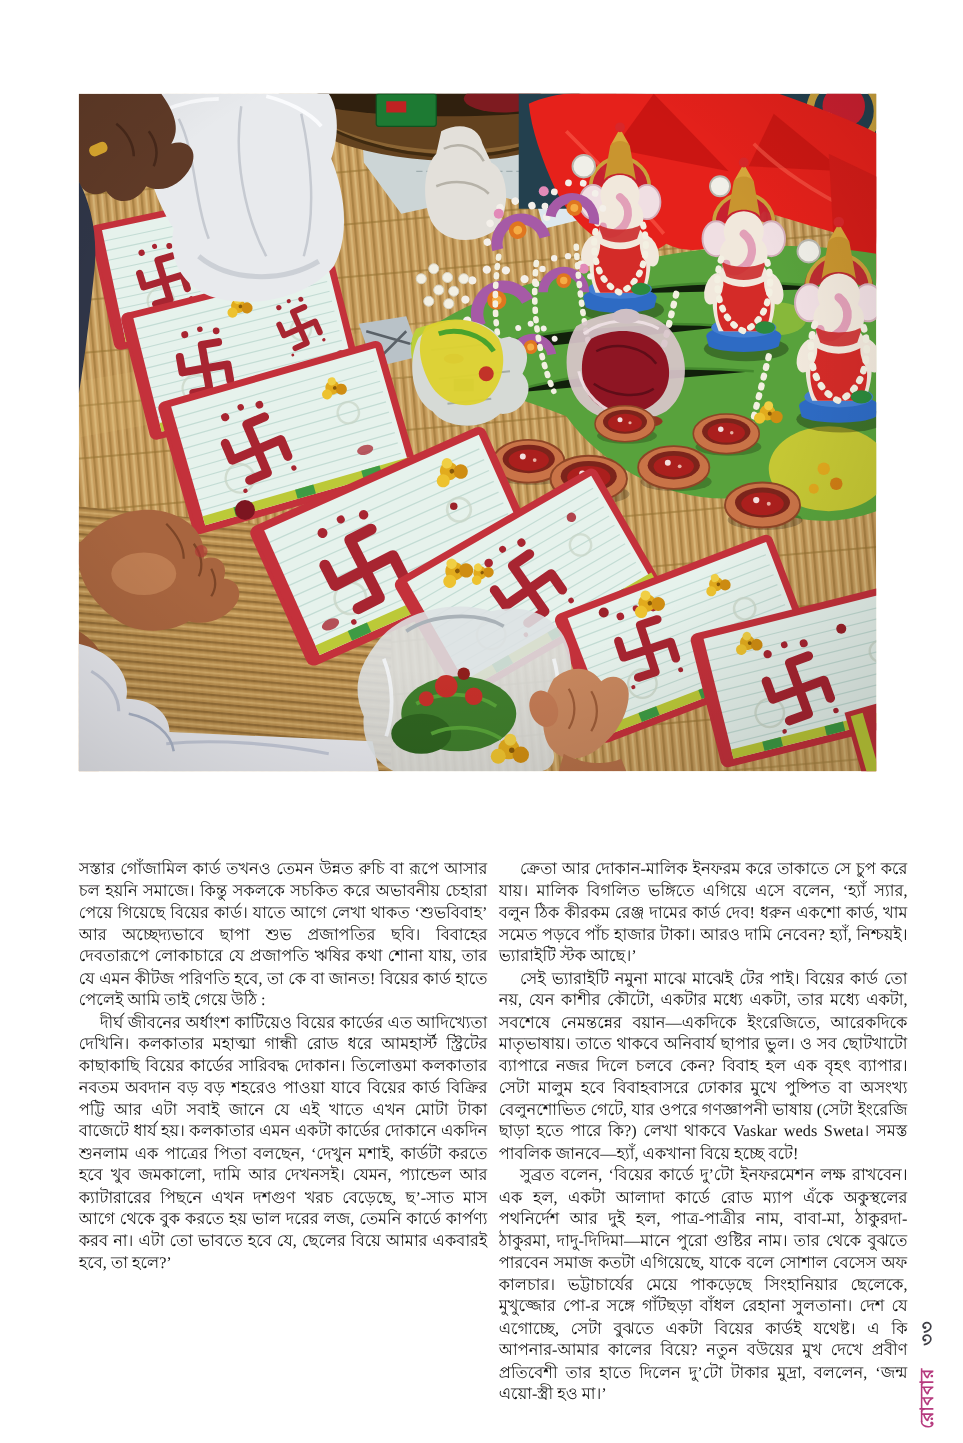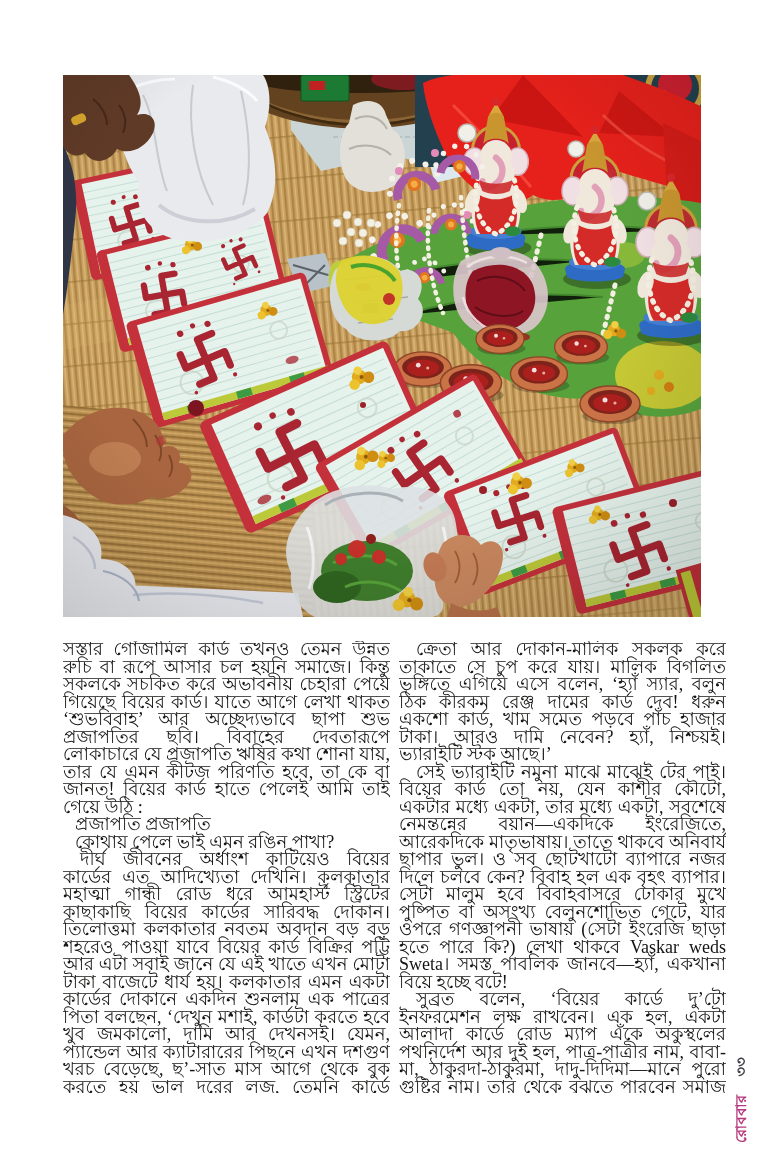--- a/index.html
+++ b/index.html
@@ -10,21 +10,21 @@
   .photo{
     position:absolute;left:63px;top:75px;width:638px;height:542px;margin:0;
   }
   .photo svg{display:block;width:100%;height:100%;}
   .columns{
     position:absolute;left:63px;top:641px;width:663px;height:452px;
     display:flex;gap:9px;
   }
   .col{
     width:327px;height:100%;overflow:hidden;
-    font-size:18px;line-height:17.5px;text-align:justify;color:#151413;
+    font-size:13px;line-height:17.5px;text-align:justify;color:#151413;margin-top:45px;
   }
   .col p{margin:0;text-indent:17px;}
   .col p.flush{text-indent:0;}
   .verse{padding-left:12px;}
   .verse .vline{text-align:left;}
   .folio{
     position:absolute;left:667px;top:1057px;width:150px;height:22px;
     transform:rotate(-90deg);display:flex;align-items:center;
     font-weight:bold;font-size:14.5px;letter-spacing:.5px;white-space:nowrap;
   }
@@ -367,28 +367,24 @@
         <rect x="-4" y="-24" width="10" height="48" fill="#bcc938"></rect>
       </g>
 
       <rect width="638" height="542" fill="url(#vig)"></rect>
     </svg>
   </figure>
 
   <div class="columns">
     <div class="col">
       <p class="flush">সস্তার গোঁজামিল কার্ড তখনও তেমন উন্নত রুচি বা রূপে আসার চল হয়নি সমাজে। কিন্তু সকলকে সচকিত করে অভাবনীয় চেহারা পেয়ে গিয়েছে বিয়ের কার্ড। যাতে আগে লেখা থাকত ‘শুভবিবাহ’ আর অচ্ছেদ্যভাবে ছাপা শুভ প্রজাপতির ছবি। বিবাহের দেবতারূপে লোকাচারে যে প্রজাপতি ঋষির কথা শোনা যায়, তার যে এমন কীটজ পরিণতি হবে, তা কে বা জানত! বিয়ের কার্ড হাতে পেলেই আমি তাই গেয়ে উঠি :</p>
-      <div class="verse">
-        <div class="vline">প্রজাপতি প্রজাপতি</div>
-        <div class="vline">কোথায় পেলে ভাই এমন রঙিন পাখা?</div>
-      </div>
       <p>দীর্ঘ জীবনের অর্ধাংশ কাটিয়েও বিয়ের কার্ডের এত আদিখ্যেতা দেখিনি। কলকাতার মহাত্মা গান্ধী রোড ধরে আমহার্স্ট স্ট্রিটের কাছাকাছি বিয়ের কার্ডের সারিবদ্ধ দোকান। তিলোত্তমা কলকাতার নবতম অবদান বড় বড় শহরেও পাওয়া যাবে বিয়ের কার্ড বিক্রির পট্টি আর এটা সবাই জানে যে এই খাতে এখন মোটা টাকা বাজেটে ধার্য হয়। কলকাতার এমন একটা কার্ডের দোকানে একদিন শুনলাম এক পাত্রের পিতা বলছেন, ‘দেখুন মশাই, কার্ডটা করতে হবে খুব জমকালো, দামি আর দেখনসই। যেমন, প্যান্ডেল আর ক্যাটারারের পিছনে এখন দশগুণ খরচ বেড়েছে, ছ’-সাত মাস আগে থেকে বুক করতে হয় ভাল দরের লজ, তেমনি কার্ডে কার্পণ্য করব না। এটা তো ভাবতে হবে যে, ছেলের বিয়ে আমার একবারই হবে, তা হলে?’</p>
     </div>
     <div class="col">
-      <p>ক্রেতা আর দোকান-মালিক সকলক করে তাকাতে সে চুপ করে যায়। মালিক বিগলিত ভঙ্গিতে এগিয়ে এসে বলেন, ‘হ্যাঁ স্যার, বলুন ঠিক কীরকম রেঞ্জ দামের কার্ড দেব! ধরুন একশো কার্ড, খাম সমেত পড়বে পাঁচ হাজার টাকা। আরও দামি নেবেন? হ্যাঁ, নিশ্চয়ই। ভ্যারাইটি স্টক আছে।’</p>
+      <p>ক্রেতা আর দোকান-মালিক ইনফরম করে তাকাতে সে চুপ করে যায়। মালিক বিগলিত ভঙ্গিতে এগিয়ে এসে বলেন, ‘হ্যাঁ স্যার, বলুন ঠিক কীরকম রেঞ্জ দামের কার্ড দেব! ধরুন একশো কার্ড, খাম সমেত পড়বে পাঁচ হাজার টাকা। আরও দামি নেবেন? হ্যাঁ, নিশ্চয়ই। ভ্যারাইটি স্টক আছে।’</p>
       <p>সেই ভ্যারাইটি নমুনা মাঝে মাঝেই টের পাই। বিয়ের কার্ড তো নয়, যেন কাশীর কৌটো, একটার মধ্যে একটা, তার মধ্যে একটা, সবশেষে নেমন্তন্নের বয়ান—একদিকে ইংরেজিতে, আরেকদিকে মাতৃভাষায়। তাতে থাকবে অনিবার্য ছাপার ভুল। ও সব ছোটখাটো ব্যাপারে নজর দিলে চলবে কেন? বিবাহ হল এক বৃহৎ ব্যাপার। সেটা মালুম হবে বিবাহবাসরে ঢোকার মুখে পুষ্পিত বা অসংখ্য বেলুনশোভিত গেটে, যার ওপরে গণজ্ঞাপনী ভাষায় (সেটা ইংরেজি ছাড়া হতে পারে কি?) লেখা থাকবে Vaskar weds Sweta। সমস্ত পাবলিক জানবে—হ্যাঁ, একখানা বিয়ে হচ্ছে বটে!</p>
       <p>সুব্রত বলেন, ‘বিয়ের কার্ডে দু’টো ইনফরমেশন লক্ষ রাখবেন। এক হল, একটা আলাদা কার্ডে রোড ম্যাপ এঁকে অকুস্থলের পথনির্দেশ আর দুই হল, পাত্র-পাত্রীর নাম, বাবা-মা, ঠাকুরদা-ঠাকুরমা, দাদু-দিদিমা—মানে পুরো গুষ্টির নাম। তার থেকে বুঝতে পারবেন সমাজ কতটা এগিয়েছে, যাকে বলে সোশাল বেসেস অফ কালচার। ভট্টাচার্যের মেয়ে পাকড়েছে সিংহানিয়ার ছেলেকে, মুখুজ্জোর পো-র সঙ্গে গাঁটছড়া বাঁধল রেহানা সুলতানা। দেশ যে এগোচ্ছে, সেটা বুঝতে একটা বিয়ের কার্ডই যথেষ্ট। এ কি আপনার-আমার কালের বিয়ে? নতুন বউয়ের মুখ দেখে প্রবীণ প্রতিবেশী তার হাতে দিলেন দু’টো টাকার মুদ্রা, বললেন, ‘জন্ম এয়ো-স্ত্রী হও মা।’</p>
     </div>
   </div>
 
   <div class="folio">
     <span class="mag">রোববার</span>
     <span class="num">৩৩</span>
   </div>
 

